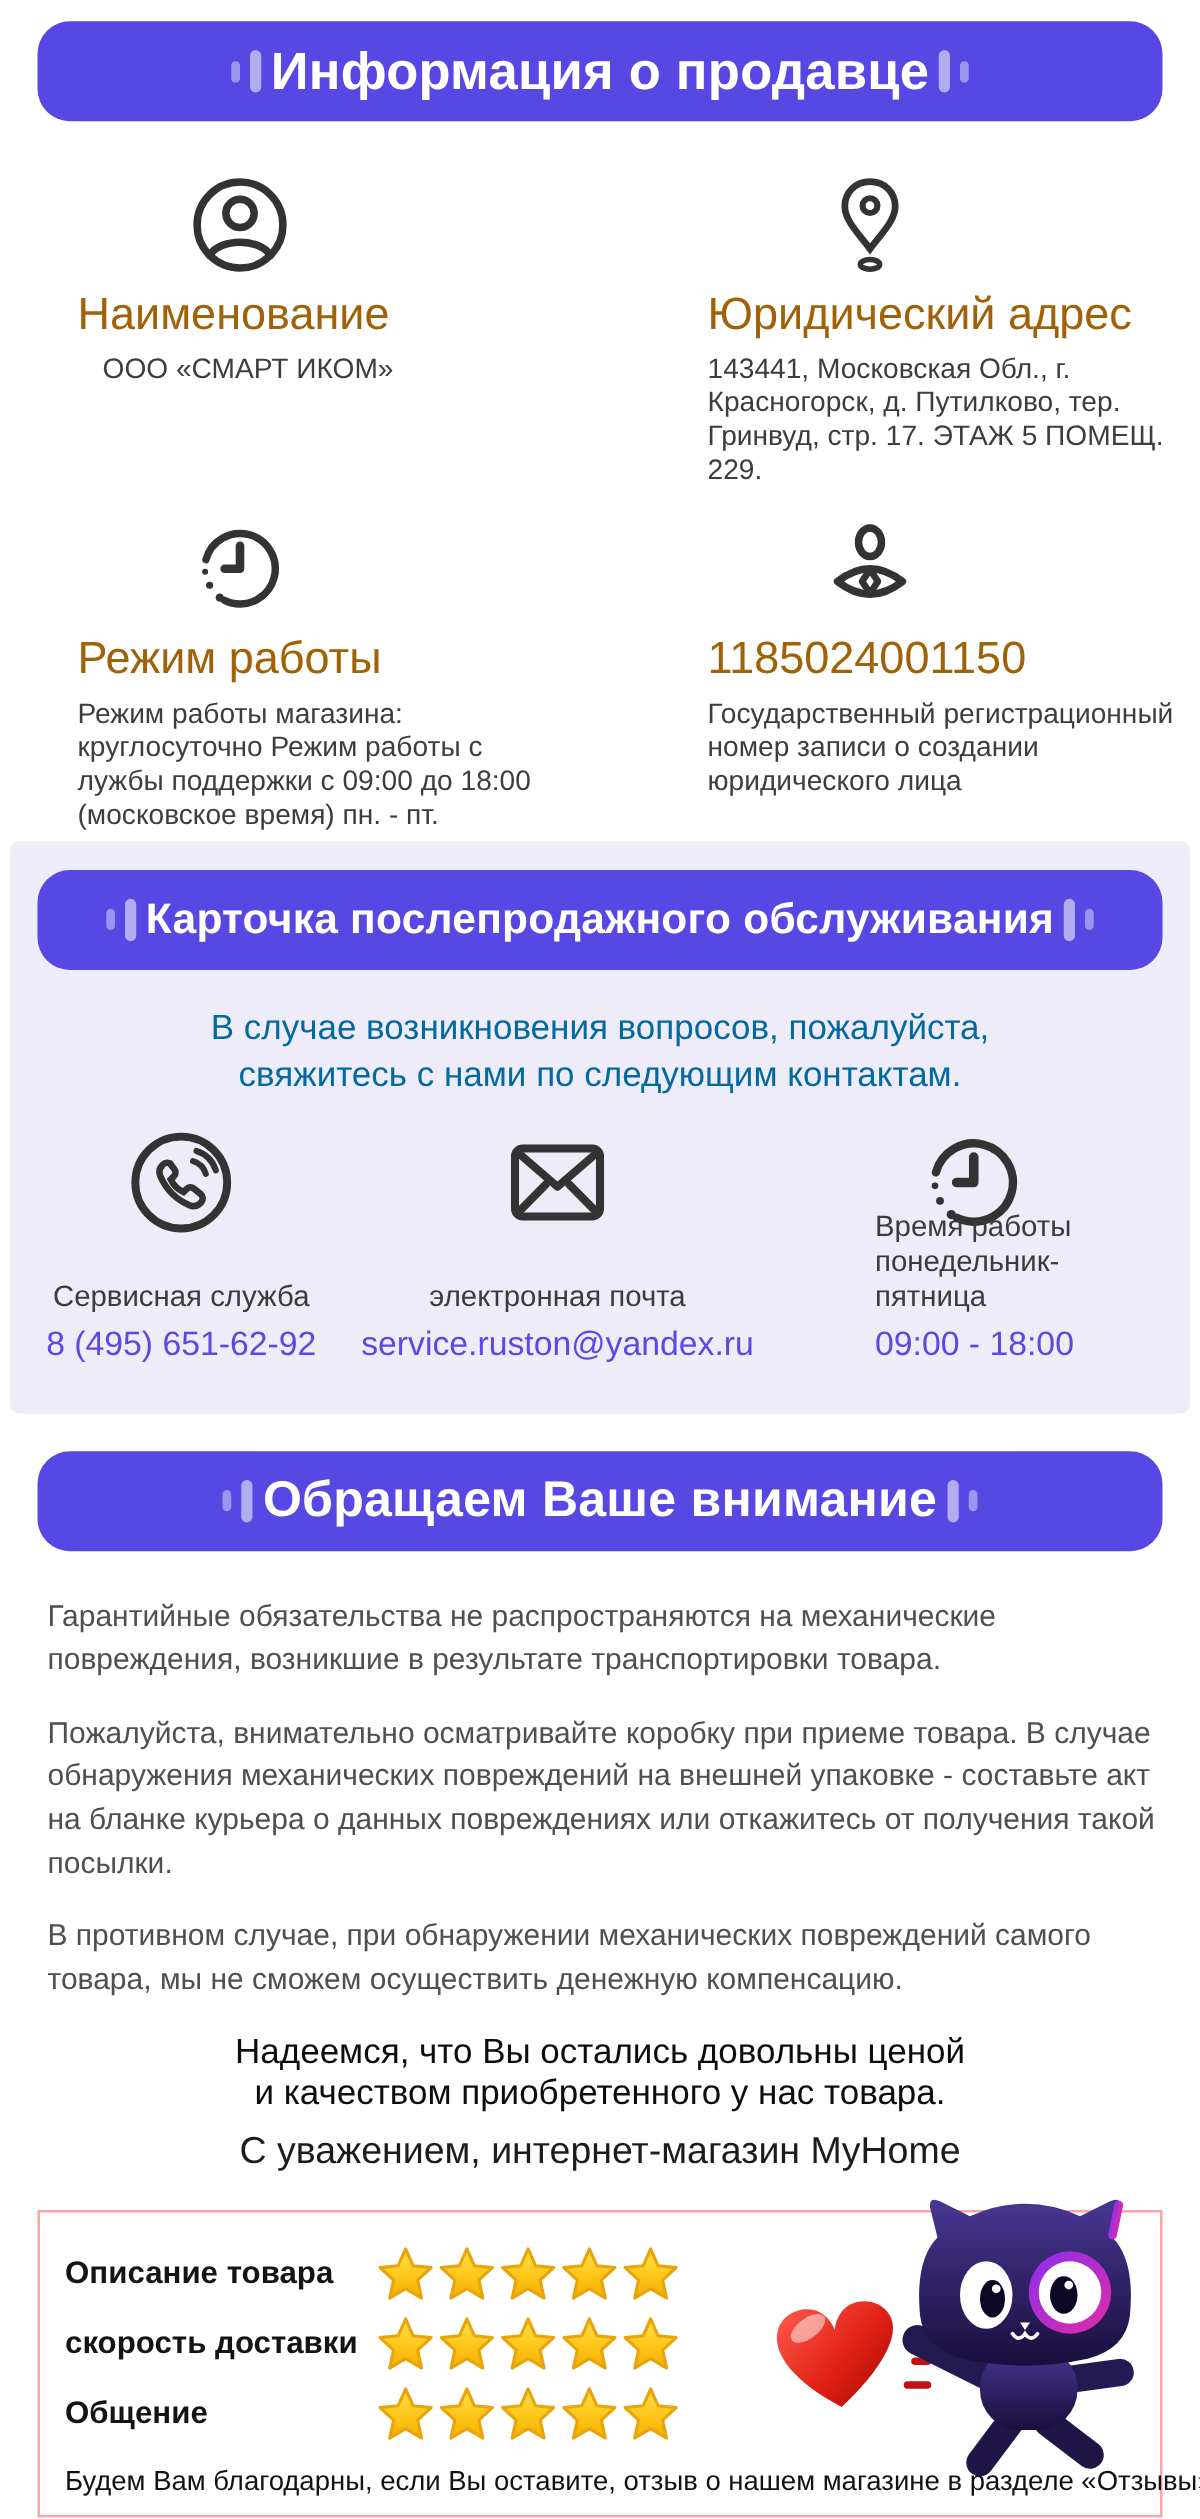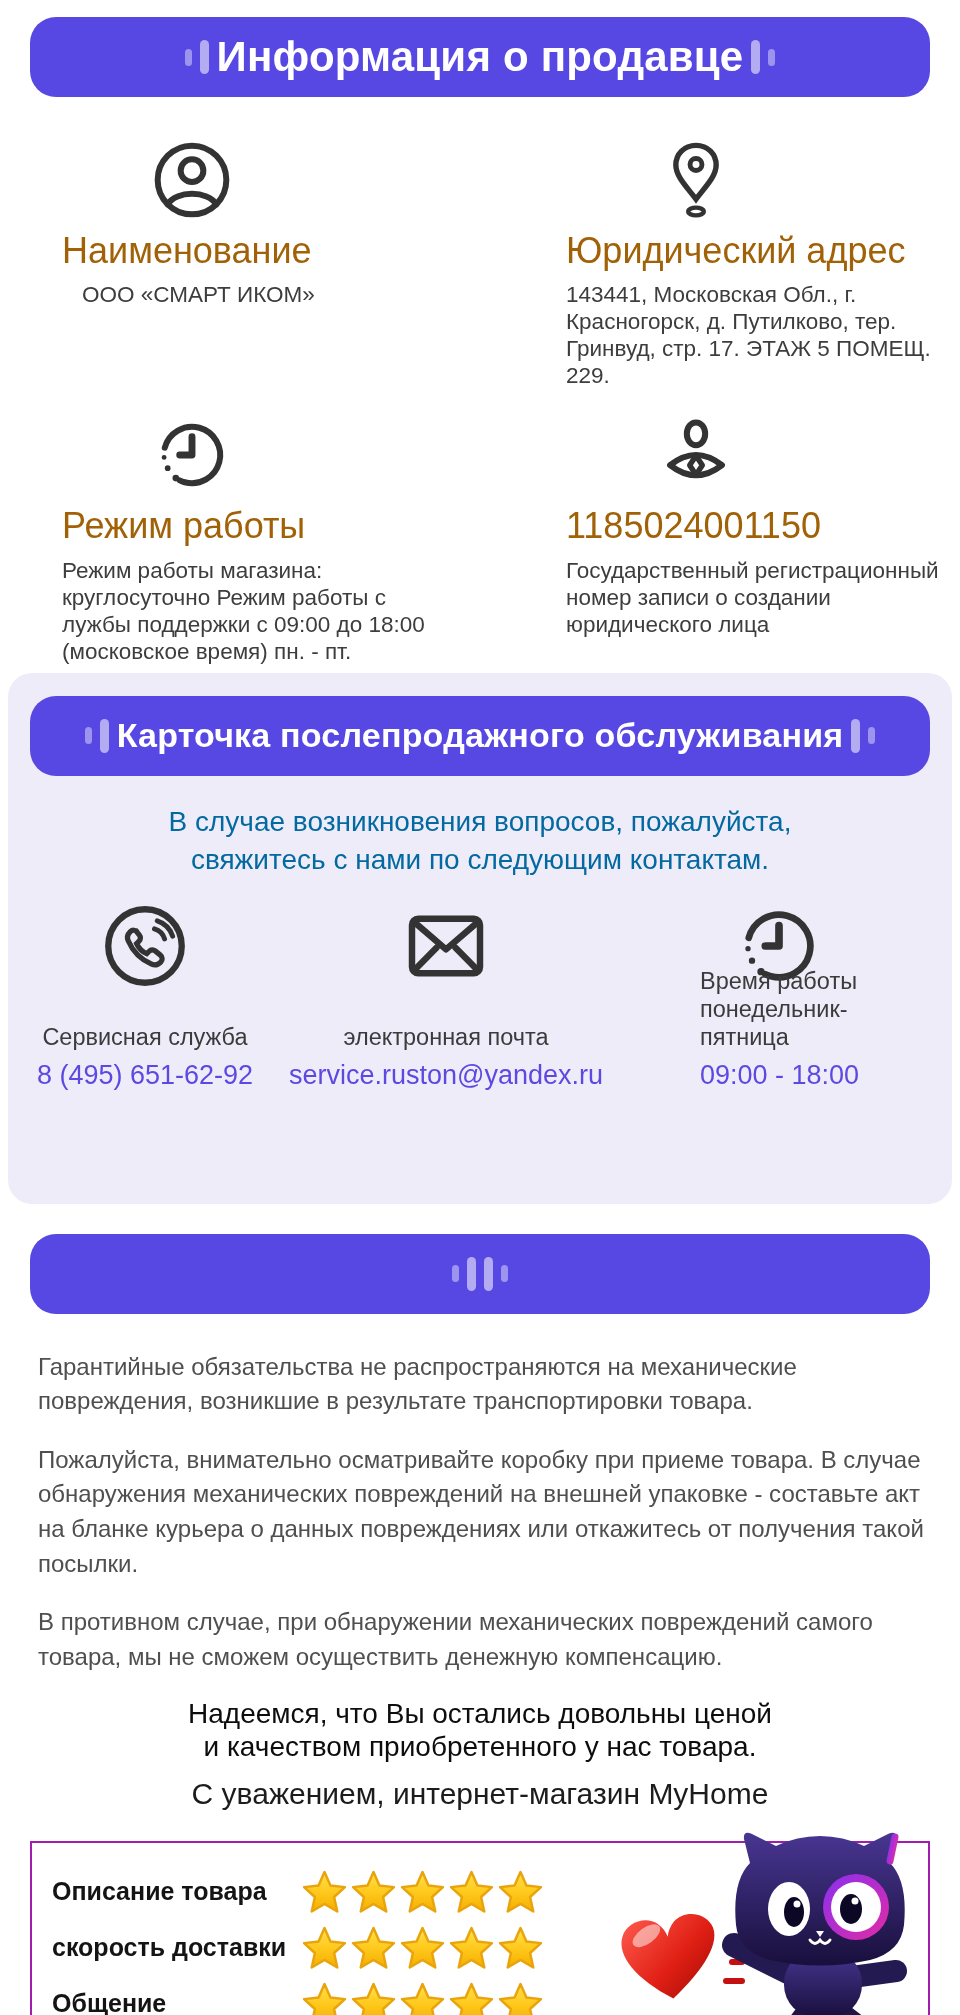--- a/index.html
+++ b/index.html
@@ -27,22 +27,22 @@
   .info-grid{
     display:grid;grid-template-columns:386px 386px;column-gap:118px;row-gap:26px;
     padding-left:62px;margin-top:43px;
   }
   .icon-row{width:260px;height:80px;display:flex;align-items:center;justify-content:center;}
   .cell-head{margin-top:10px;font-size:36px;line-height:1.15;font-weight:500;color:#a16207;}
   .cell-body{margin-top:10px;font-size:22.5px;line-height:27px;color:#3d3d3d;}
   .indent{margin-left:20px;}
   
   .panel{
-    margin:8px 8px 0;height:531px;box-sizing:border-box;background:#EFECF9;
-    border-radius:24px;padding:23px 22px 0;
+    margin:8px 8px 0;height:458px;box-sizing:border-box;background:#EFECF9;
+    border-radius:8px;padding:23px 22px 0;
   }
   .intro{margin-top:27px;text-align:center;font-size:28px;line-height:1.35;color:#0369a1;}
   .contacts{display:flex;margin-top:25px;}
   .contact{display:flex;flex-direction:column;}
   .c1{width:230px;align-items:center;text-align:center;}
   .c2{width:372px;align-items:center;text-align:left;}
   .c3{flex:1;padding-left:68px;align-items:flex-start;text-align:left;}
   .contact .icon-box{height:86px;display:flex;align-items:center;}
   .c3 .icon-box{margin-left:39px;}
   .contact-label{height:58px;display:flex;align-items:flex-end;margin-top:4px;
@@ -50,21 +50,21 @@
   .contact-value{margin-top:9px;font-size:27px;font-weight:500;color:#5B49E1;}
   
   .paragraphs{margin:36px 18px 0 38px;}
   .paragraphs p{margin:0 0 24px;font-size:24px;line-height:1.44;color:#4f4f4f;}
   .closing-bold{
     text-align:center;font-size:28px;line-height:1.16;font-weight:400;color:#0d0d0d;
   }
   .closing-sign{margin-top:14px;text-align:center;font-size:30px;color:#1c1c1c;}
   
   .review-box{
-    margin:30px 30px 0;height:246px;box-sizing:border-box;border:2px solid #a21caf;
+    margin:30px 30px 0;height:246px;box-sizing:border-box;border:2px solid #fca5a5;
     position:relative;background:#fff;
   }
   .ratings{padding:22px 0 0 20px;position:relative;z-index:1;}
   .rating-row{display:flex;align-items:center;height:52px;margin-bottom:4px;}
   .rating-label{width:250px;font-size:25px;font-weight:600;color:#141414;}
   .stars{display:flex;gap:4px;}
   .stars svg{display:block;}
   .review-note{
     position:absolute;left:20px;bottom:14px;font-size:22px;color:#121212;white-space:nowrap;z-index:3;
   }
@@ -229,20 +229,21 @@
       <div class="contact-value">09:00 - 18:00</div>
     </div>
   </div>
 </div>
 
 <div class="banner banner3">
   <span class="decor">
       <span class="bar bar-s"></span>
       <span class="bar bar-t"></span>
     </span>
+  <span class="banner-title">Обращаем Ваше внимание</span>
   <span class="decor">
       <span class="bar bar-t"></span>
       <span class="bar bar-s"></span>
     </span>
 </div>
 
 <div class="paragraphs">
   <p>Гарантийные обязательства не распространяются на механические повреждения, возникшие в результате транспортировки товара.</p>
   <p>Пожалуйста, внимательно осматривайте коробку при приеме товара. В случае обнаружения механических повреждений на внешней упаковке - составьте акт на бланке курьера о данных повреждениях или откажитесь от получения такой посылки.</p>
   <p>В противном случае, при обнаружении механических повреждений самого товара, мы не сможем осуществить денежную компенсацию.</p>

